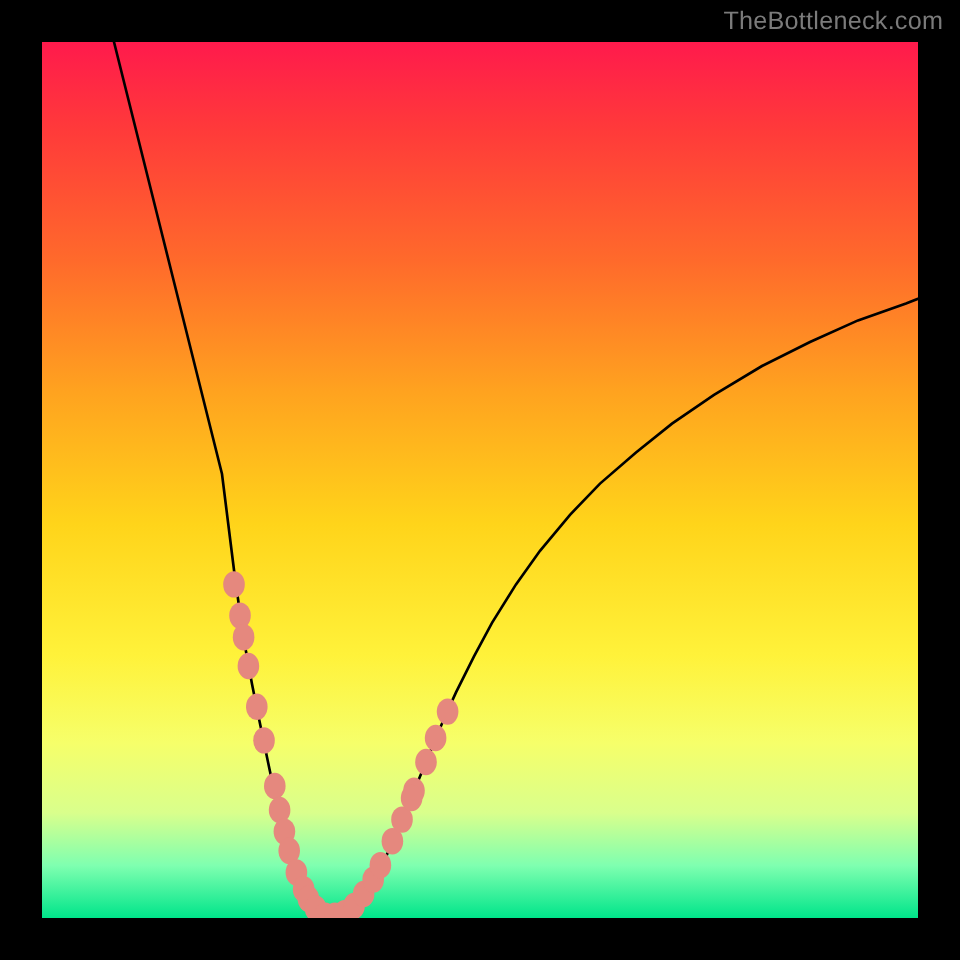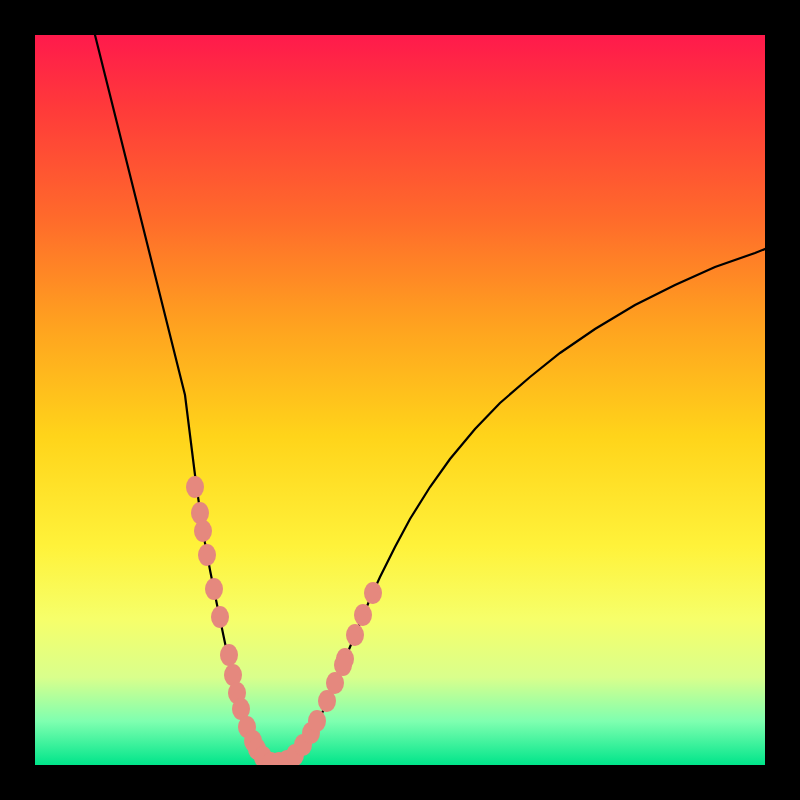--- a/index.html
+++ b/index.html
@@ -98,13 +98,14 @@
           <ellipse cx="292" cy="666" rx="9" ry="11" class="marker"></ellipse>
           <ellipse cx="300" cy="648" rx="9" ry="11" class="marker"></ellipse>
           <ellipse cx="310" cy="624" rx="9" ry="11" class="marker"></ellipse>
           <ellipse cx="320" cy="600" rx="9" ry="11" class="marker"></ellipse>
           <ellipse cx="328" cy="580" rx="9" ry="11" class="marker"></ellipse>
           <ellipse cx="338" cy="558" rx="9" ry="11" class="marker"></ellipse>
           <ellipse cx="308" cy="630" rx="9" ry="11" class="marker"></ellipse>
         </g>
     </svg>
   </div>
+  <div class="watermark">TheBottleneck.com</div>
 </div>
 
 </body></html>

